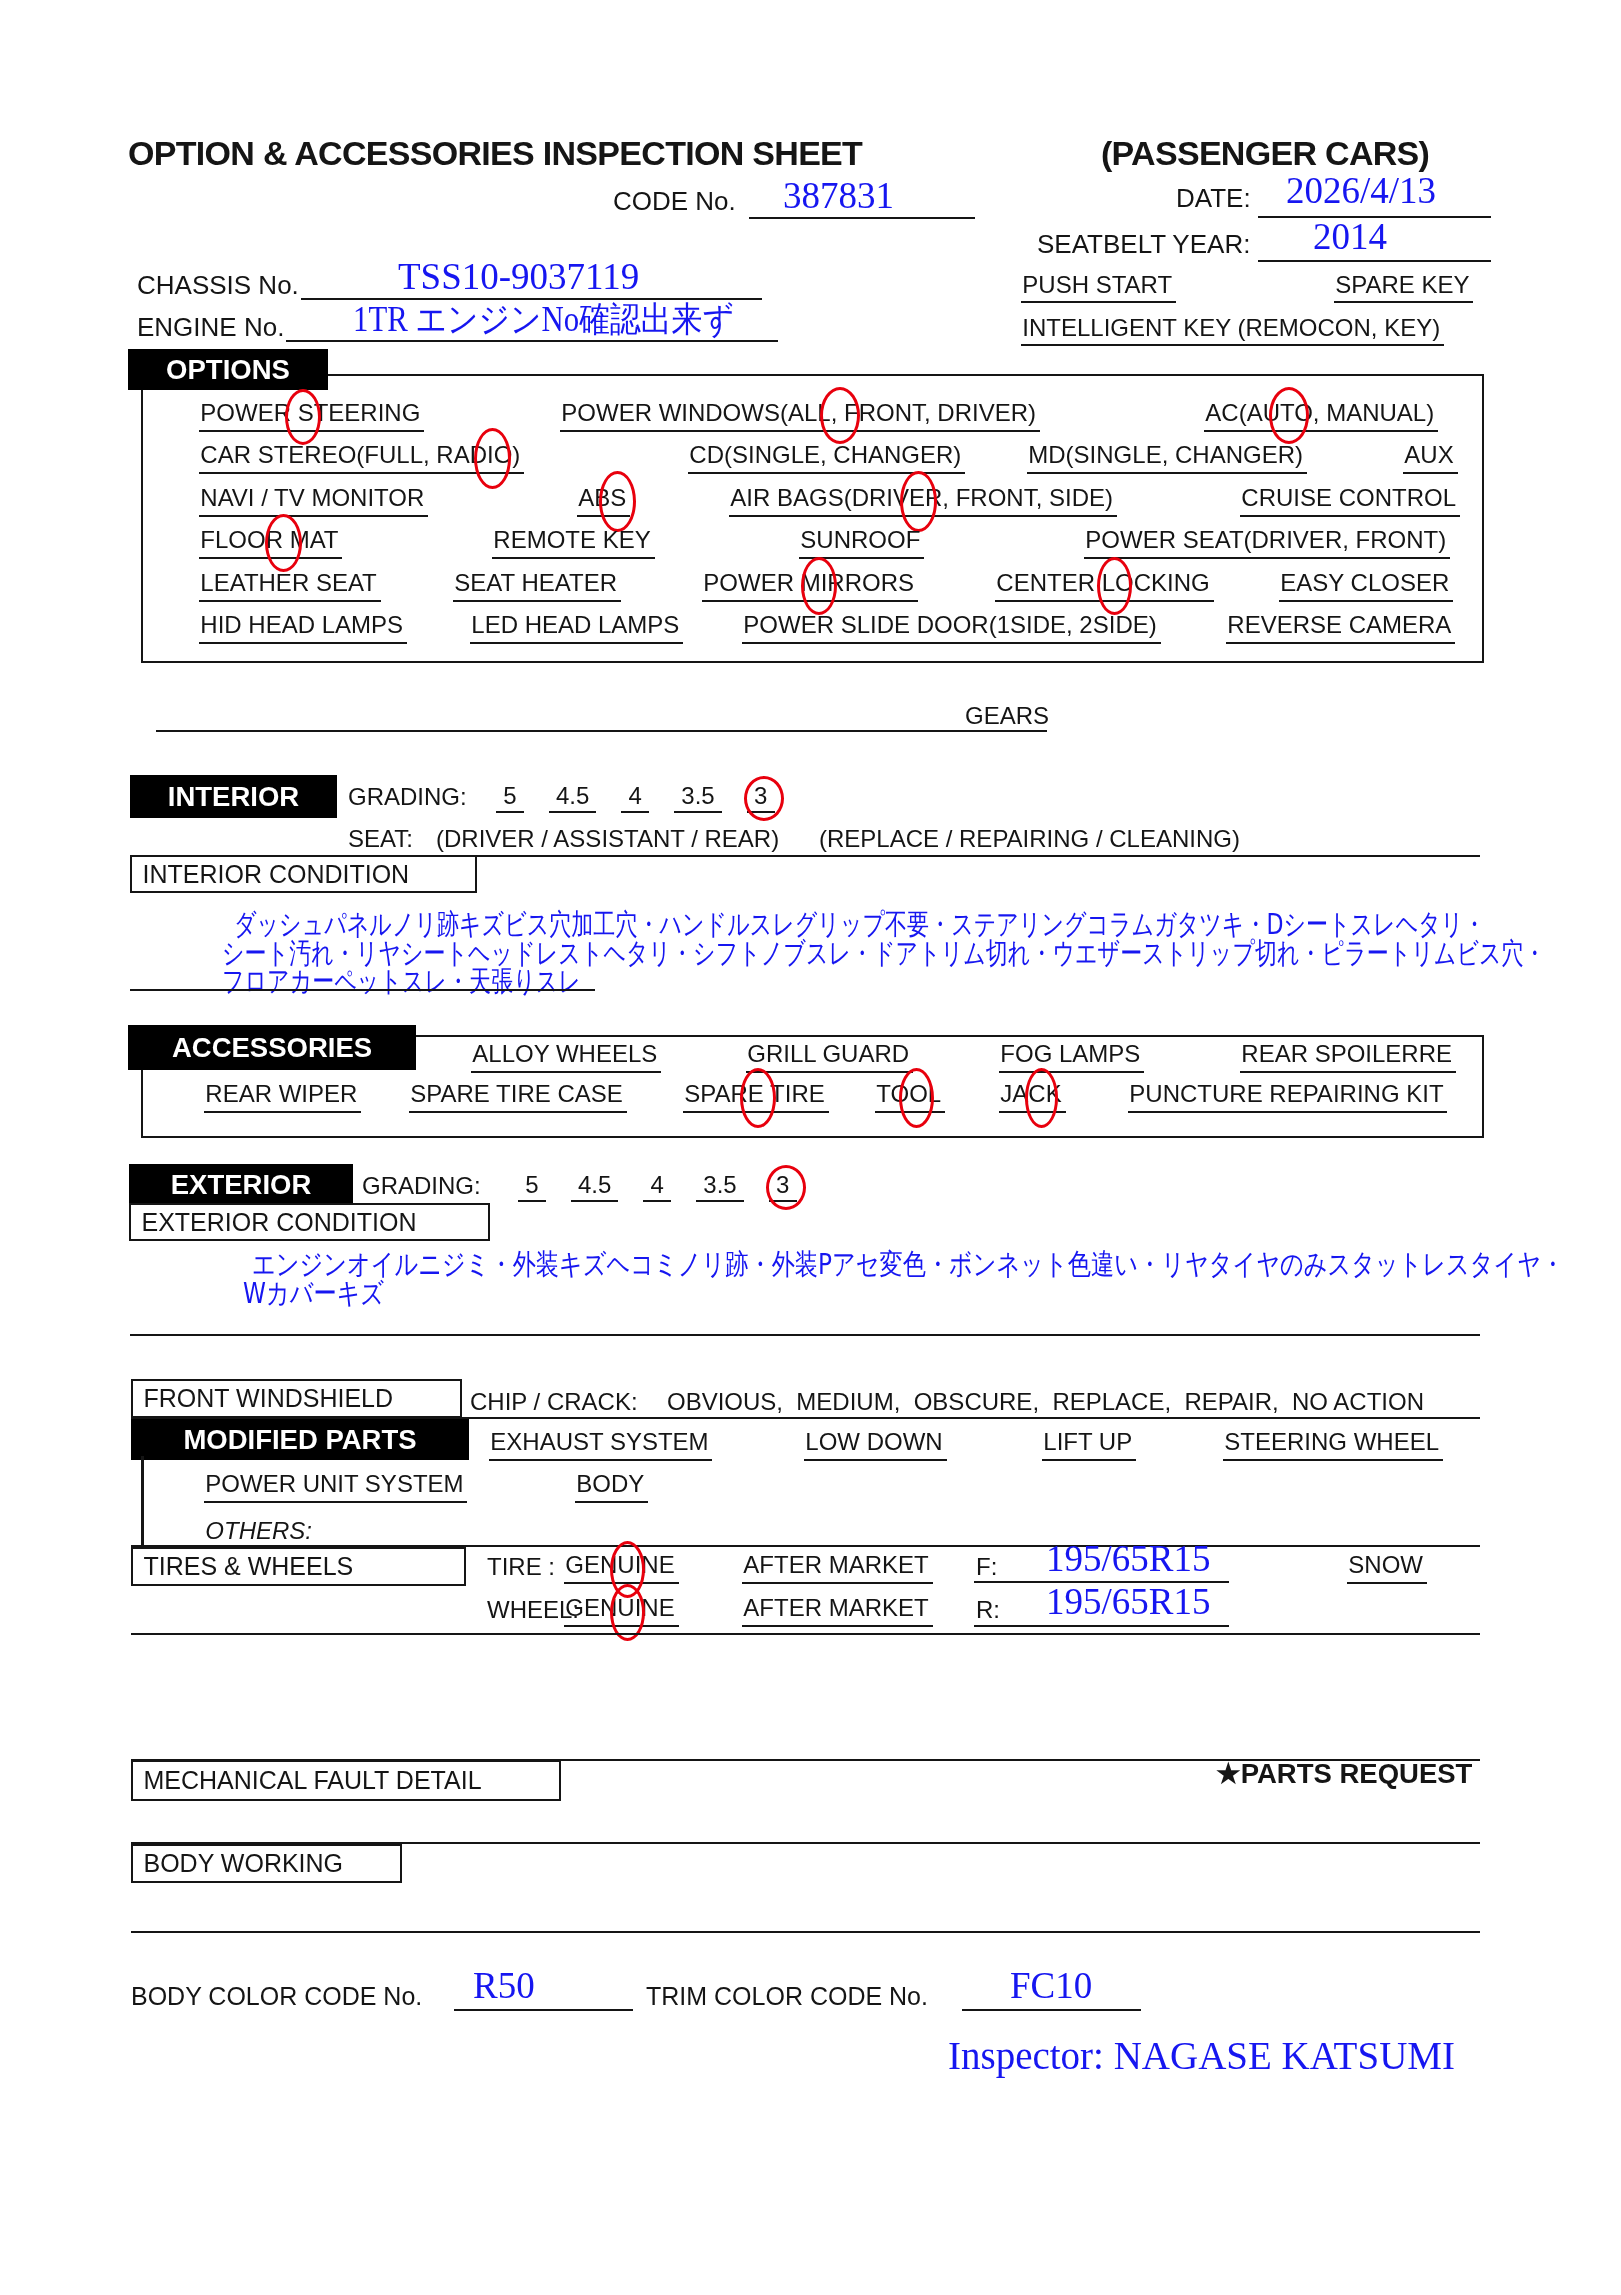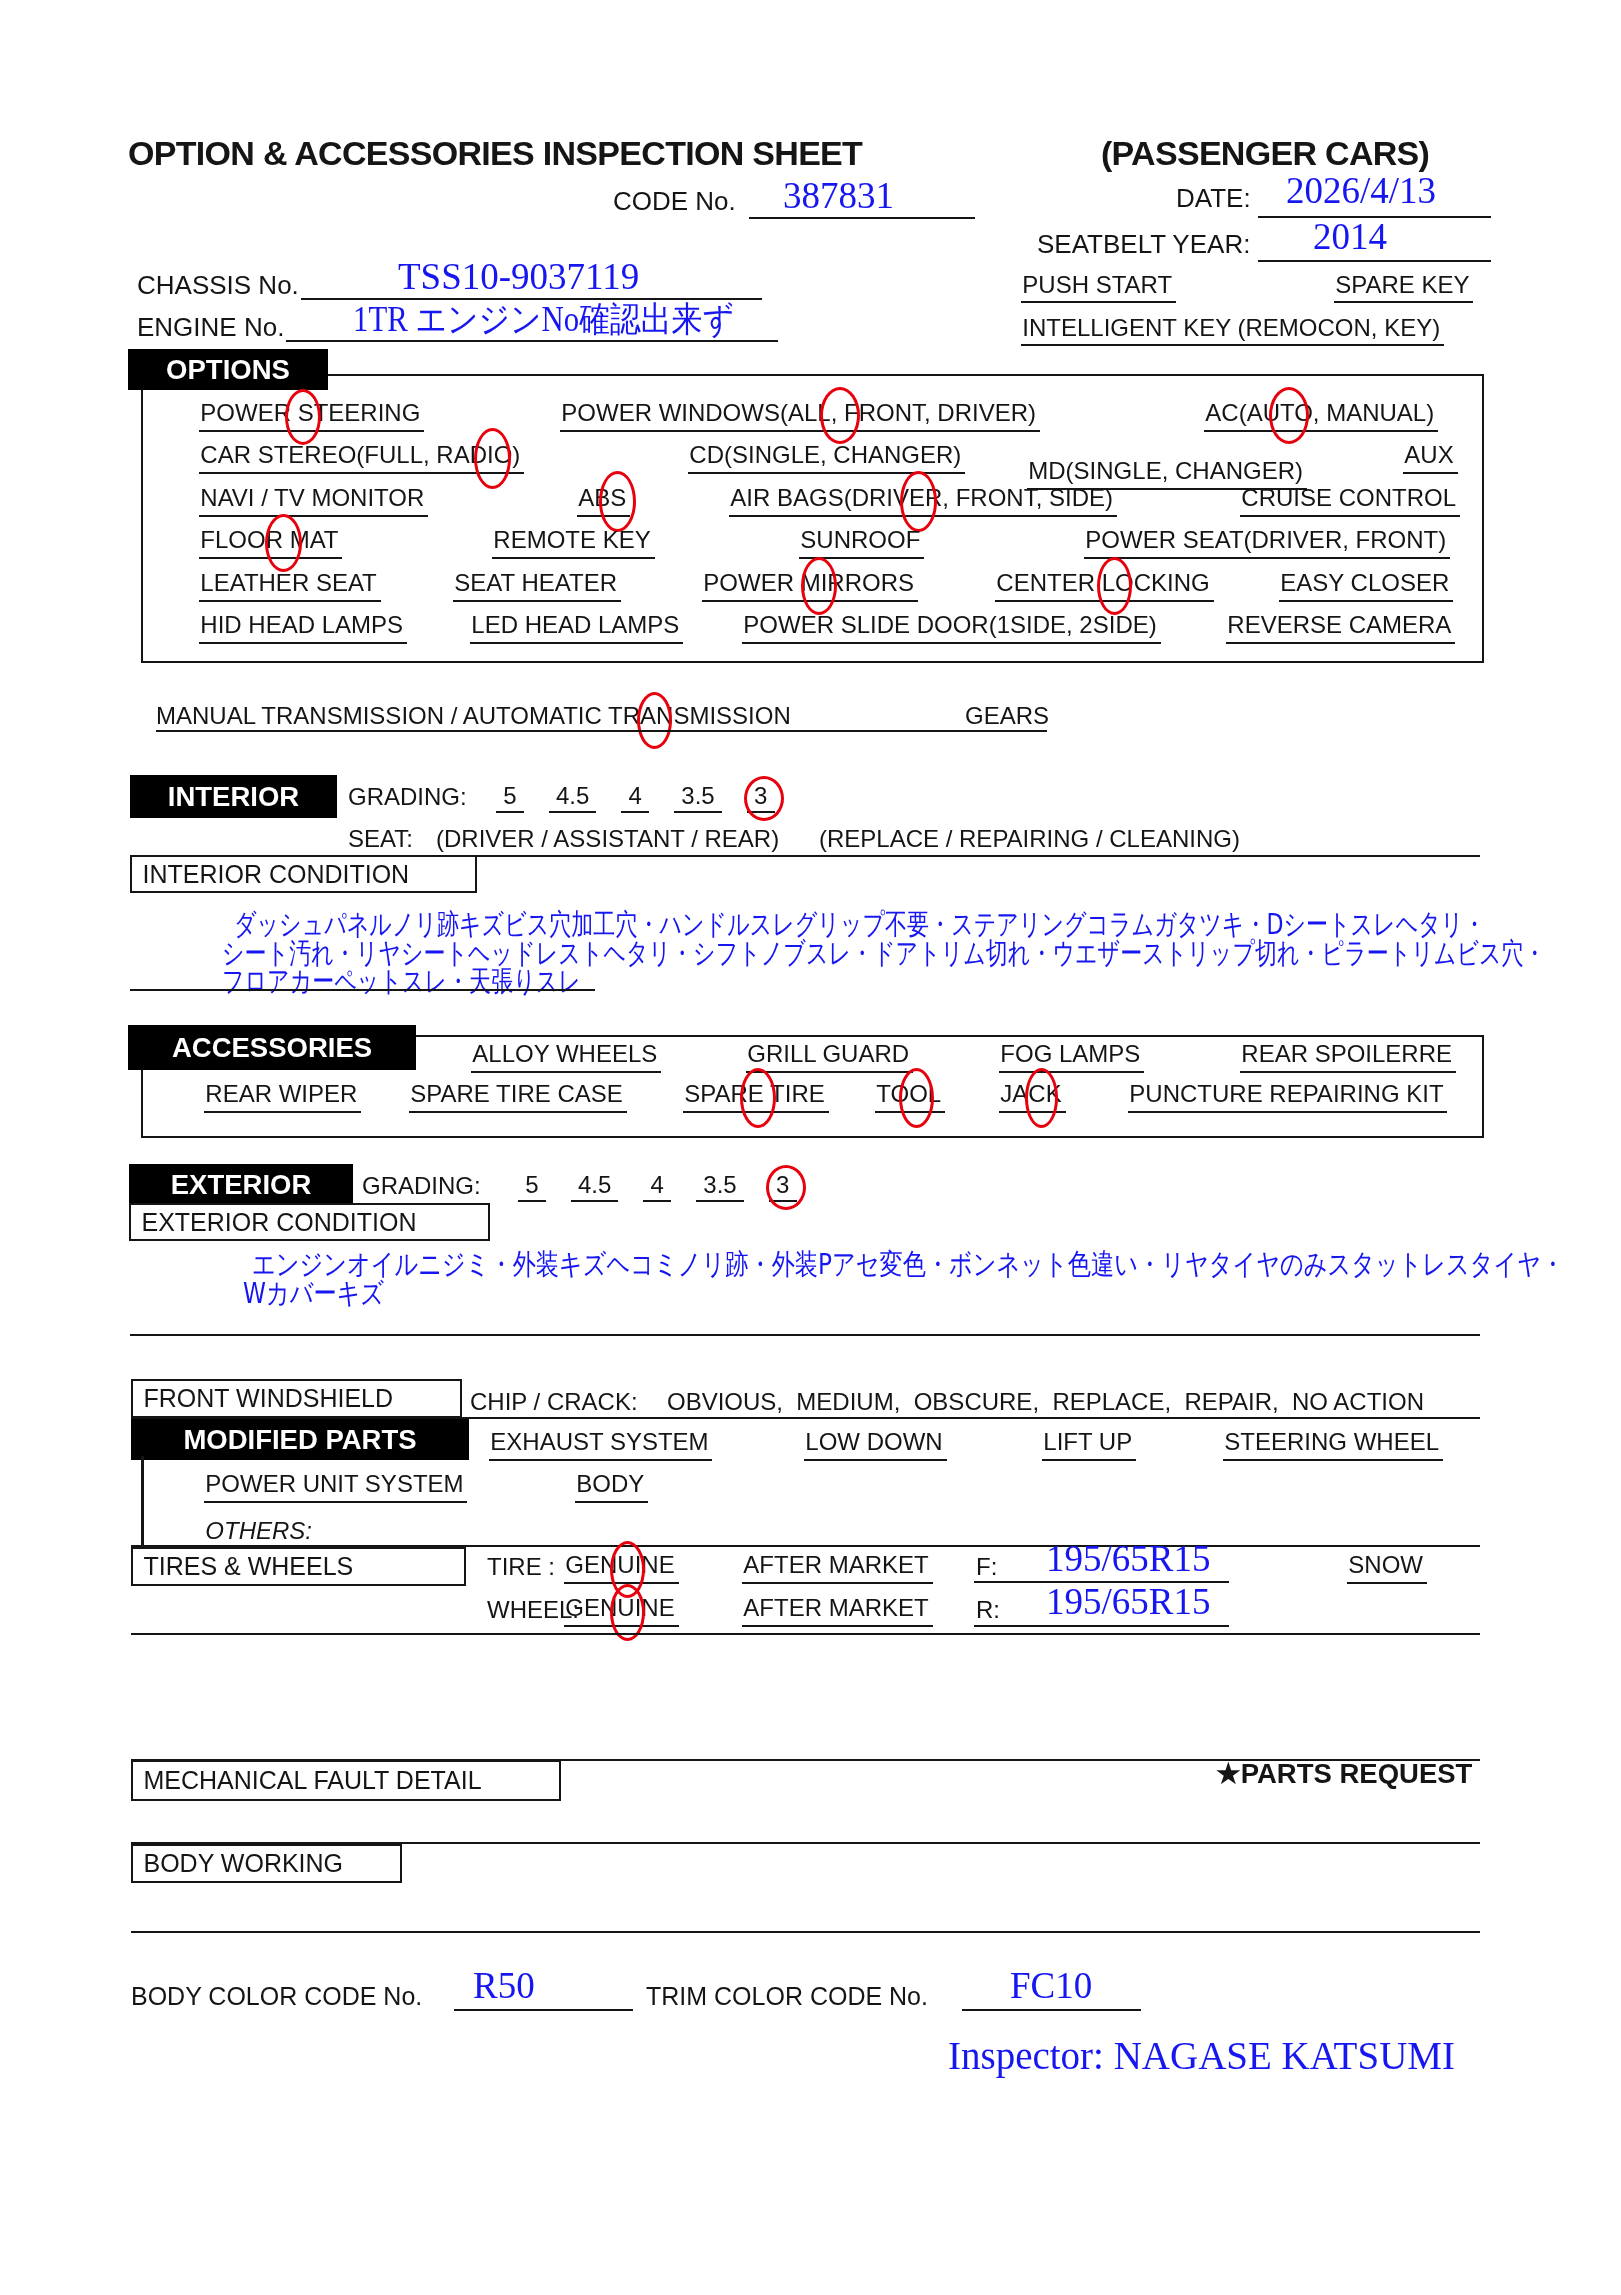--- a/index.html
+++ b/index.html
@@ -60,21 +60,21 @@
 
   <div class="rect" style="left:141px;top:374px;width:1339px;height:285px;"></div>
   <div class="blackbox" style="left:128px;top:349px;width:196px;height:37px;">OPTIONS</div>
 
   <div class="opt" style="left:199px;top:399px;"><span>POWER STEERING</span><span class="ring" style="left:86px;top:-10.5px;width:30px;height:50px;"></span></div>
   <div class="opt" style="left:560px;top:399px;"><span>POWER WINDOWS(ALL, FRONT, DRIVER)</span><span class="ring" style="left:260px;top:-11.8px;width:34px;height:51px;"></span></div>
   <div class="opt" style="left:1204px;top:399px;"><span>AC(AUTO, MANUAL)</span><span class="ring" style="left:65px;top:-11.8px;width:34px;height:51px;"></span></div>
 
   <div class="opt" style="left:199px;top:441px;"><span>CAR STEREO(FULL, RADIO)</span><span class="ring" style="left:275px;top:-13px;width:31px;height:55px;"></span></div>
   <div class="opt" style="left:644px;top:441px;margin-left:44px;">CD(SINGLE, CHANGER)</div>
-  <div class="opt" style="left:1027px;top:441px;margin-top:16px;">MD(SINGLE, CHANGER)</div>
+  <div class="opt" style="left:1027px;top:441px;">MD(SINGLE, CHANGER)</div>
   <div class="opt" style="left:1403px;top:441px;">AUX</div>
 
   <div class="opt" style="left:199px;top:484px;">NAVI / TV MONITOR</div>
   <div class="opt" style="left:577px;top:484px;"><span>ABS</span><span class="ring" style="left:21.6px;top:-13px;width:31px;height:55px;"></span></div>
   <div class="opt" style="left:729px;top:484px;"><span>AIR BAGS(DRIVER, FRONT, SIDE)</span><span class="ring" style="left:171px;top:-13px;width:31px;height:55px;"></span></div>
   <div class="opt" style="left:1240px;top:484px;">CRUISE CONTROL</div>
 
   <div class="opt" style="left:199px;top:526px;"><span>FLOOR MAT</span><span class="ring" style="left:66px;top:-11.8px;width:31px;height:52px;"></span></div>
   <div class="opt" style="left:492px;top:526px;">REMOTE KEY</div>
   <div class="opt" style="left:799px;top:526px;">SUNROOF</div>
@@ -84,21 +84,20 @@
   <div class="opt" style="left:453px;top:569px;">SEAT HEATER</div>
   <div class="opt" style="left:702px;top:569px;"><span>POWER MIRRORS</span><span class="ring" style="left:99px;top:-11.8px;width:30px;height:52px;"></span></div>
   <div class="opt" style="left:995px;top:569px;"><span>CENTER LOCKING</span><span class="ring" style="left:102px;top:-11.8px;width:29px;height:52px;"></span></div>
   <div class="opt" style="left:1279px;top:569px;">EASY CLOSER</div>
 
   <div class="opt" style="left:199px;top:611px;">HID HEAD LAMPS</div>
   <div class="opt" style="left:470px;top:611px;">LED HEAD LAMPS</div>
   <div class="opt" style="left:742px;top:611px;">POWER SLIDE DOOR(1SIDE,  2SIDE)</div>
   <div class="opt" style="left:1226px;top:611px;">REVERSE CAMERA</div>
 
-  <div class="t" style="left:156px;top:702px;"><span>MANUAL TRANSMISSION / AUTOMATIC TRANSMISSION</span><span class="ring" style="left:481px;top:-10.5px;width:29px;height:51px;"></span></div>
   <div class="t" style="left:965px;top:702px;">GEARS</div>
   <div class="hline" style="left:156px;top:730px;width:891px;"></div>
 
   <div class="blackbox" style="left:130px;top:775px;width:203px;height:39px;">INTERIOR</div>
   <div class="t" style="left:348px;top:783px;">GRADING:</div>
   <div class="t" style="left:496px;top:782px;">
     <span class="grade">5</span>
     <span class="grade">4.5</span>
     <span class="grade">4</span>
     <span class="grade">3.5</span>

